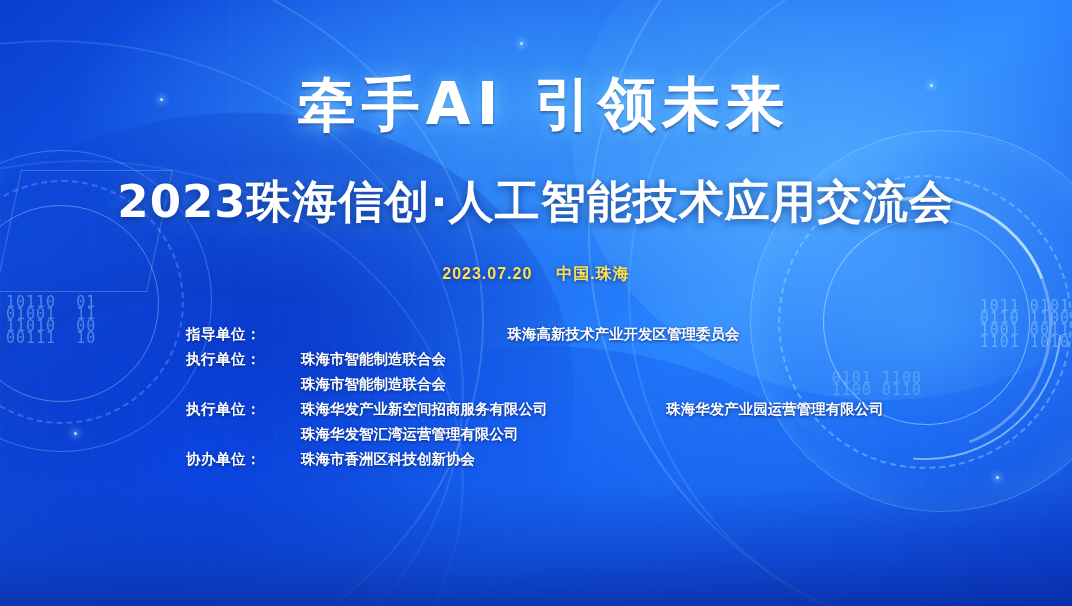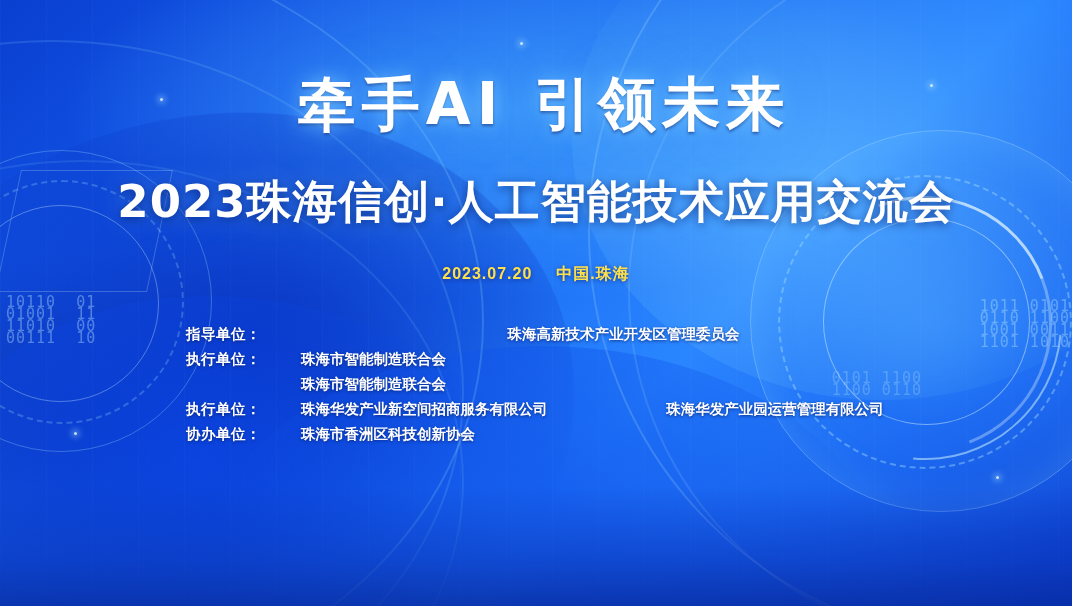--- a/index.html
+++ b/index.html
@@ -343,20 +343,21 @@
       </div>
 
       <div class="org-row">
         <div class="org-label">执行单位：</div>
         <div class="org-c1">珠海华发产业新空间招商服务有限公司</div>
         <div class="org-c2">珠海华发产业园运营管理有限公司</div>
       </div>
 
       <div class="org-row">
         <div class="org-label"></div>
+        <div class="org-c1">珠海华发智汇湾运营管理有限公司</div>
       </div>
 
       <div class="org-row">
         <div class="org-label">协办单位：</div>
         <div class="org-c1">珠海市香洲区科技创新协会</div>
         <div class="org-c2"></div>
       </div>
 
     </div>
   </div>

